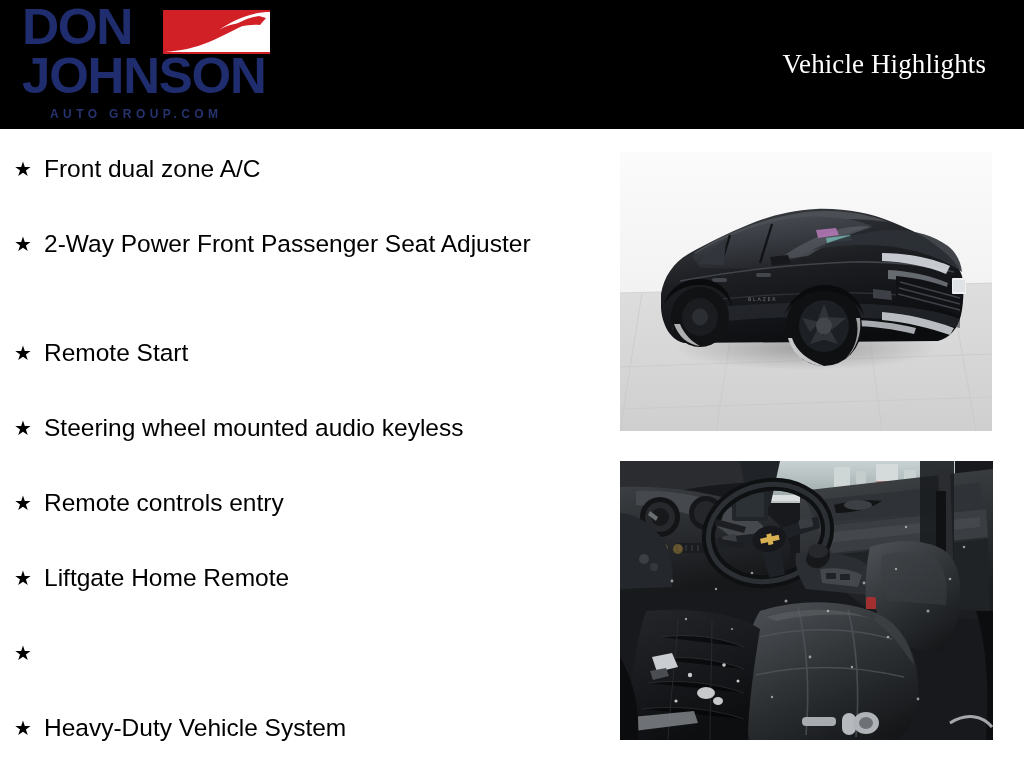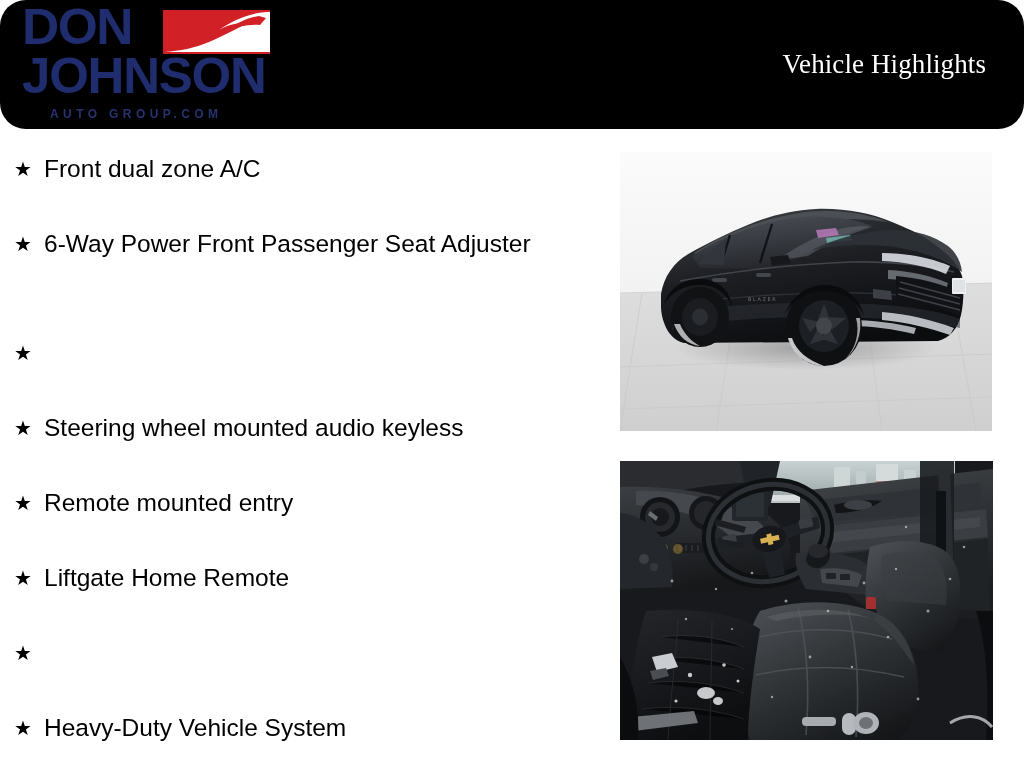--- a/index.html
+++ b/index.html
@@ -17,21 +17,20 @@
 
   
   .header {
     position: absolute;
     left: 0;
     top: 0;
     width: 1024px;
     height: 129px;
     background: #000000;
     overflow: hidden;
-    border-radius: 26px;
   }
 
   .logo {
     position: absolute;
     left: 22px;
     top: 4px;
     width: 250px;
     height: 122px;
   }
   .logo-row1 {
@@ -183,35 +182,36 @@
 
 <div class="features">
 
   <div class="feature-item" style="top:23px;">
     <span class="bullet">★</span>
     <span class="feature-text">Front dual zone A/C</span>
   </div>
 
   <div class="feature-item" style="top:98px;">
     <span class="bullet">★</span>
-    <span class="feature-text">6-Way Power Front Passenger Seat Adjuster</span>
+    <span class="feature-text">2-Way Power Front Passenger Seat Adjuster</span>
   </div>
 
   <div class="feature-item" style="top:207px;">
     <span class="bullet">★</span>
+    <span class="feature-text">Remote Start</span>
   </div>
 
   <div class="feature-item" style="top:282px;">
     <span class="bullet">★</span>
     <span class="feature-text">Steering wheel mounted audio keyless</span>
   </div>
 
   <div class="feature-item" style="top:357px;">
     <span class="bullet">★</span>
-    <span class="feature-text">Remote mounted entry</span>
+    <span class="feature-text">Remote controls entry</span>
   </div>
 
   <div class="feature-item" style="top:432px;">
     <span class="bullet">★</span>
     <span class="feature-text">Liftgate Home Remote</span>
   </div>
 
   <div class="feature-item" style="top:507px;">
     <span class="bullet">★</span>
   </div>

